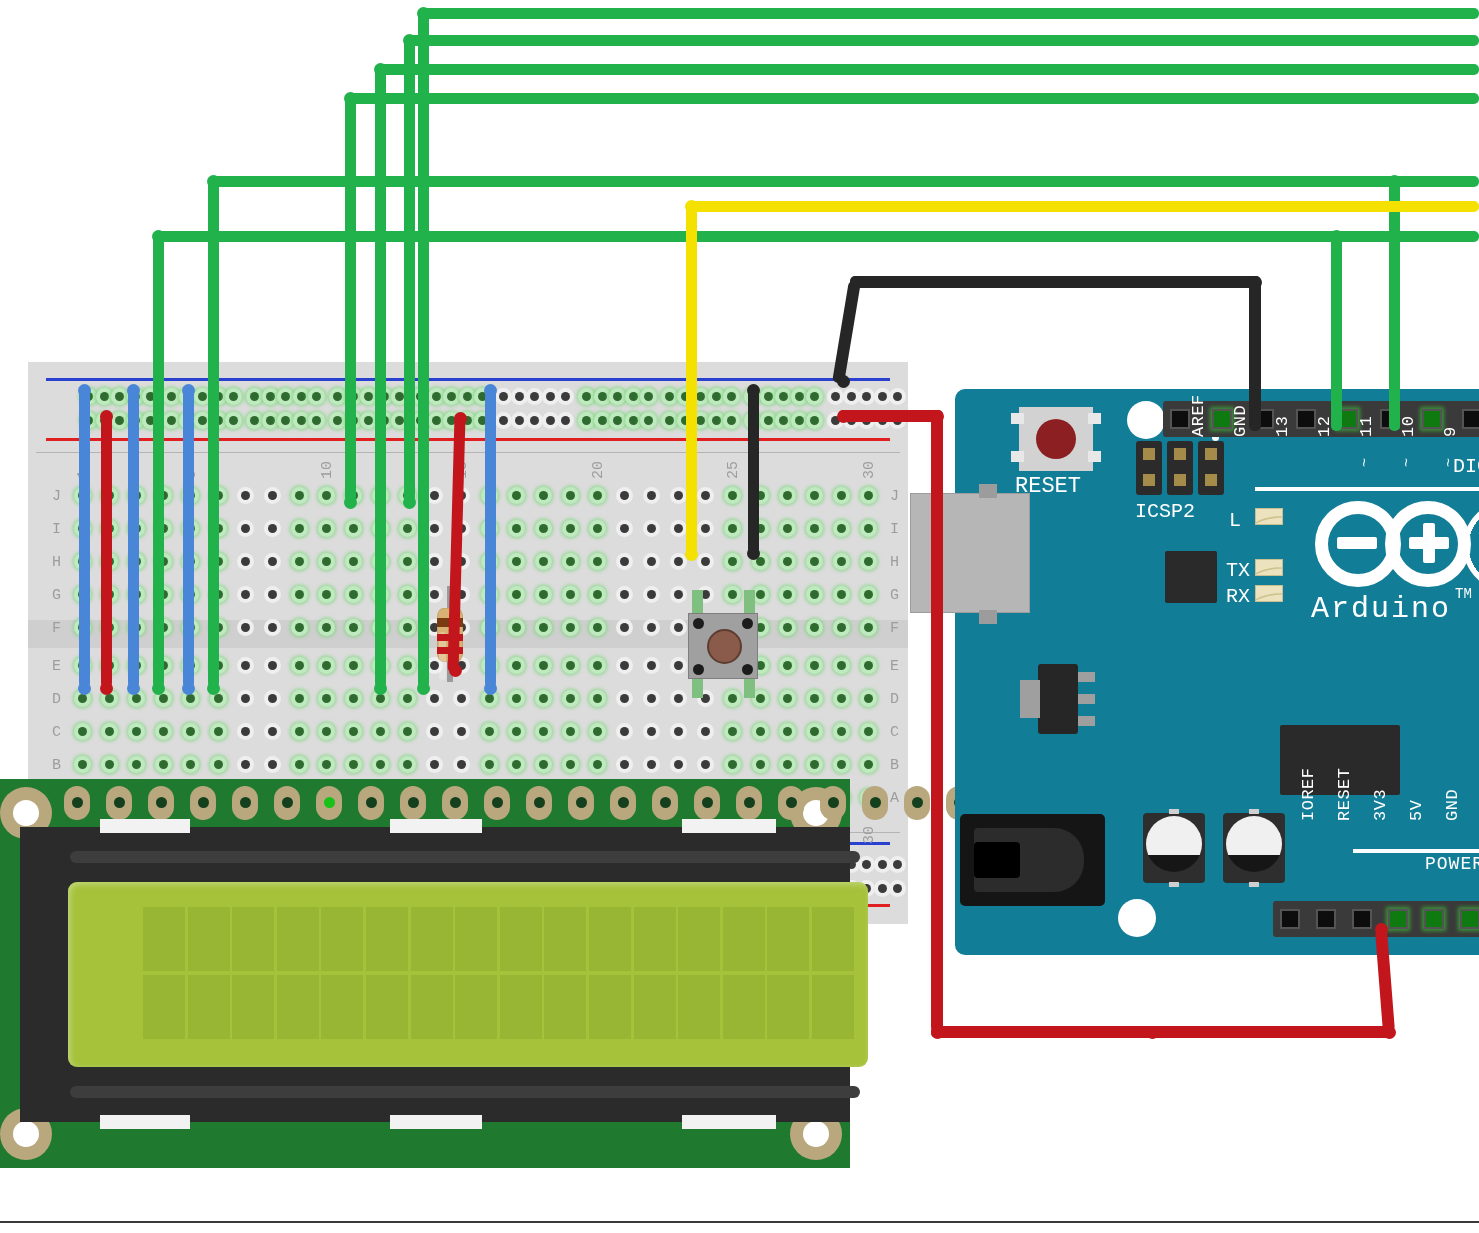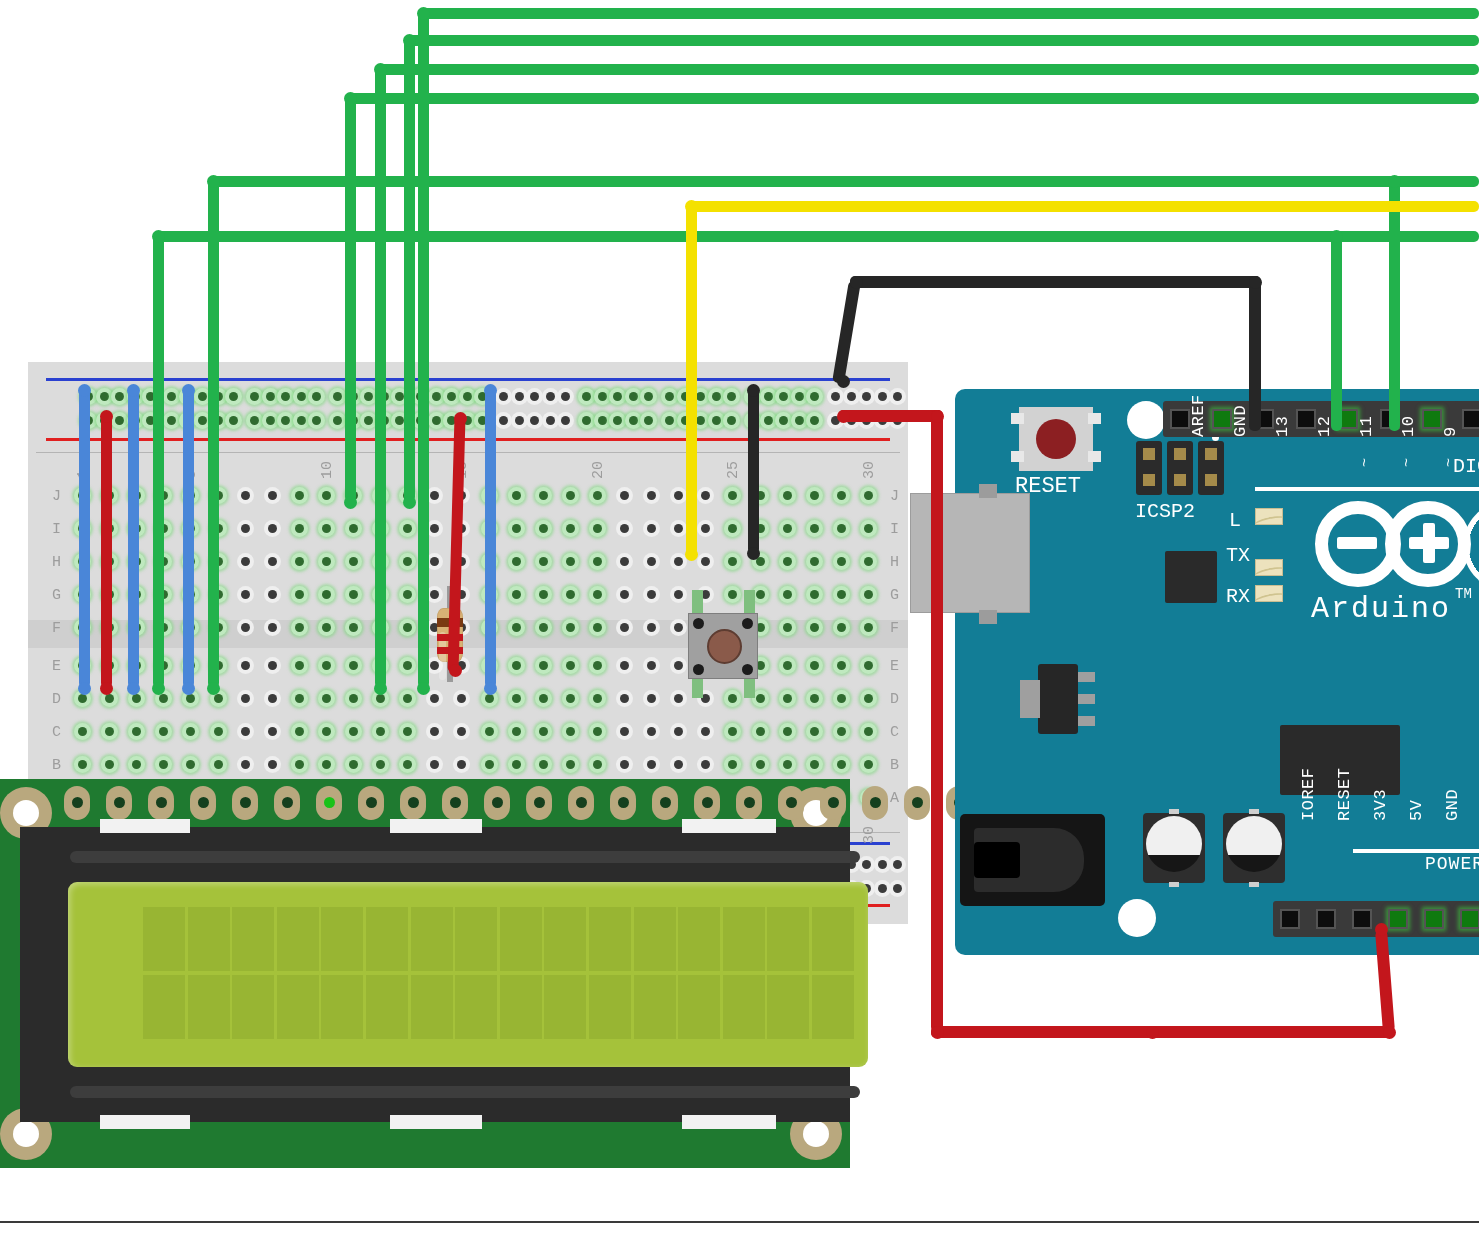--- a/index.html
+++ b/index.html
@@ -1851,21 +1851,21 @@
     <div id="dig-hdr-b">
         <div class="hdr" style="left: 500px; top: 12px; width: 52px; height: 36px;"></div>
         <div class="hdrhole" style="left: 507px; top: 20px;"></div>
       </div>
 
     <div class="whiteline" style="left:300px;top:98px;width:260px;"></div>
     <div class="ardtext" style="left:498px;top:68px;">DIG</div>
 
     <div class="ardtext" style="left:274px;top:122px;">L</div>
     <div class="led" style="left:300px;top:119px;"></div>
-    <div class="ardtext" style="left:271px;top:157px;">TX</div>
+    <div class="ardtext" style="left:271px;top:172px;">TX</div>
     <div class="led" style="left:300px;top:170px;"></div>
     <div class="ardtext" style="left:271px;top:198px;">RX</div>
     <div class="led" style="left:300px;top:196px;"></div>
 
     <div class="chip" style="left:210px;top:162px;width:52px;height:52px;"></div>
     <div class="chip" style="left:325px;top:336px;width:120px;height:70px;"></div>
 
     <div class="logo-ring" style="left:360px;top:112px;width:86px;height:86px;"></div>
     <div class="logo-ring" style="left:430px;top:112px;width:86px;height:86px;"></div>
     <div class="logo-bar" style="left:382px;top:148px;width:40px;height:12px;"></div>

